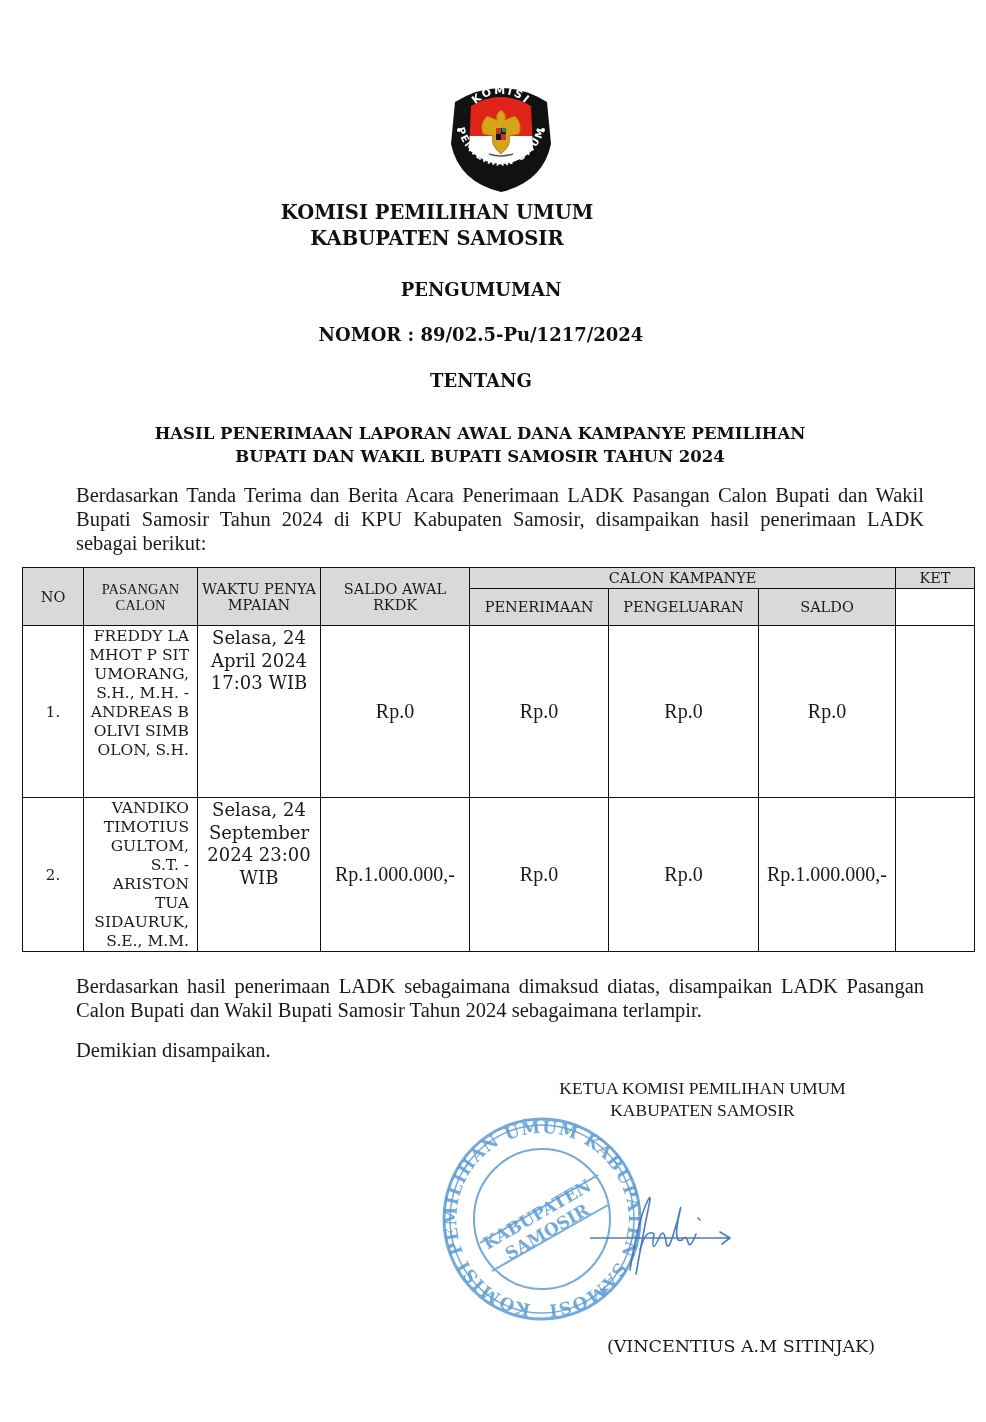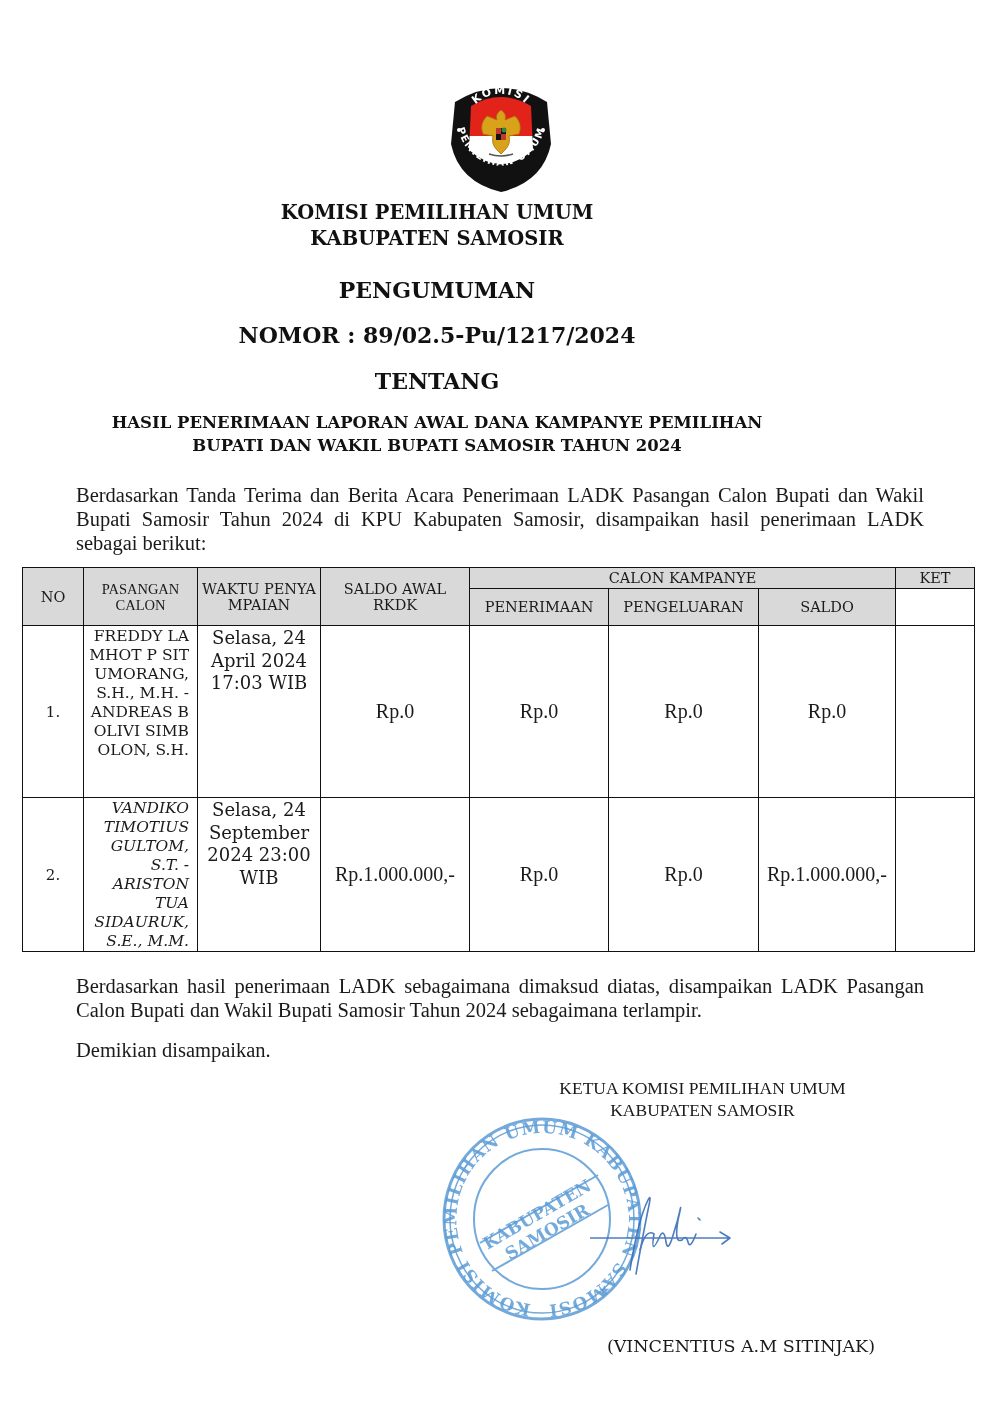--- a/index.html
+++ b/index.html
@@ -27,27 +27,28 @@
       font-family: "DejaVu Serif", serif;
       font-weight: bold;
     }
     .org-title {
       top: 200px;
       font-size: 19.5px;
       line-height: 26px;
       letter-spacing: 0px;
     }
     .h-small {
-      font-size: 22px;
+      font-size: 18px;
       line-height: 20px;
+      padding-left: 44px;
     }
     #pengumuman { top: 280px; }
     #nomor { top: 325px; }
     #tentang { top: 371px; }
-    #subject { top: 411px; font-size: 16.5px; line-height: 23px; }
+    #subject { top: 422px; font-size: 16.5px; line-height: 23px; padding-left: 43px; }
 
     .para {
       left: 76px; width: 848px;
       font-family: "Liberation Serif", "DejaVu Serif", serif;
       font-size: 20.5px;
       line-height: 24px;
       text-align: justify;
       color: #1a1a1a;
     }
     #intro { top: 483px; }
@@ -212,21 +213,21 @@
       <td class="time">Selasa, 24 April 2024 17:03 WIB</td>
       <td class="money">Rp.0</td>
       <td class="money">Rp.0</td>
       <td class="money">Rp.0</td>
       <td class="money">Rp.0</td>
       <td class="money"></td>
     </tr>
     <tr class="row2">
       <td class="no">2.</td>
       <td class="names">
-        <span style="display:block;width:100px;font-style:italic;">VANDIKO TIMOTIUS GULTOM, S.T. - ARISTON TUA SIDAURUK, S.E., M.M.</span>
+        <span style="display:block;width:100px;">VANDIKO TIMOTIUS GULTOM, S.T. - ARISTON TUA SIDAURUK, S.E., M.M.</span>
       </td>
       <td class="time">Selasa, 24 September 2024 23:00 WIB</td>
       <td class="money">Rp.1.000.000,-</td>
       <td class="money">Rp.0</td>
       <td class="money">Rp.0</td>
       <td class="money">Rp.1.000.000,-</td>
       <td class="money"></td>
     </tr>
   </tbody>
 </table>

